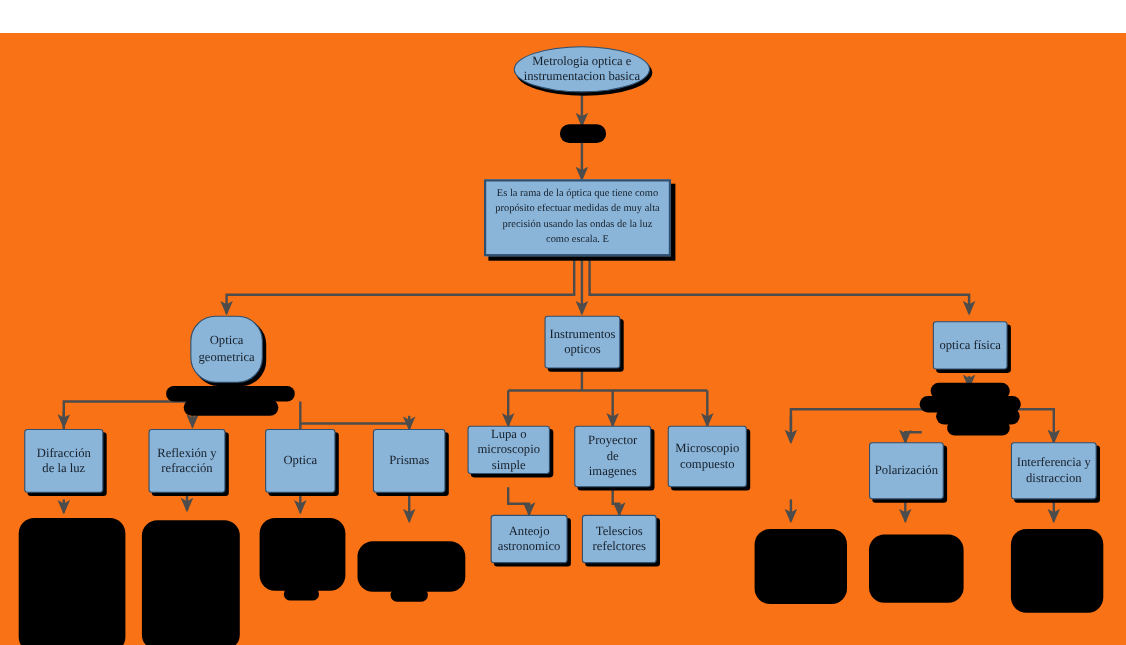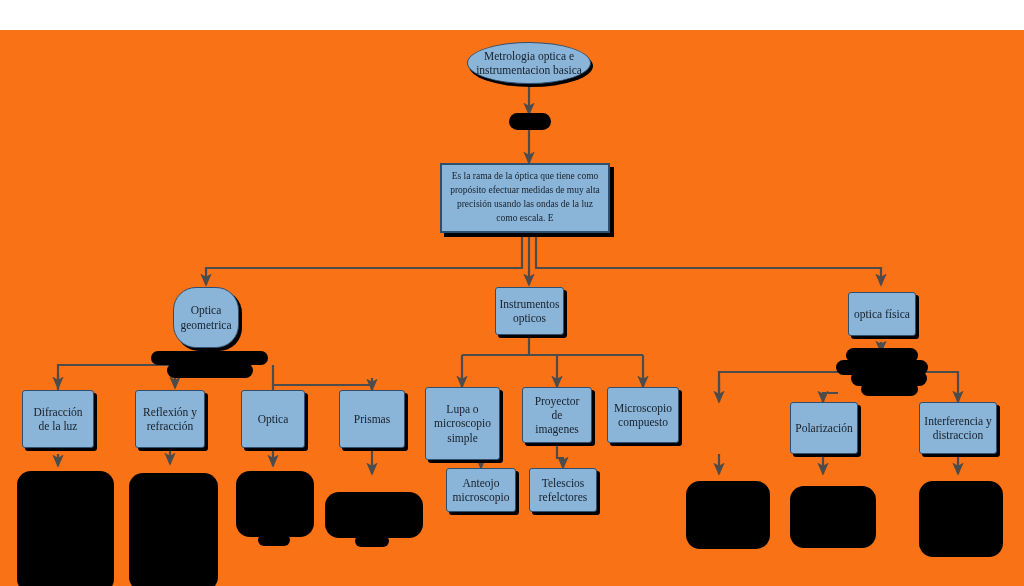--- a/index.html
+++ b/index.html
@@ -140,33 +140,33 @@
   <div class="node rounded" style="left:22px; top:360px; width:72px; height:58px;">Difracción
 de la luz</div>
 
   <div class="node rounded" style="left:135px; top:360px; width:70px; height:58px;">Reflexión y
 refracción</div>
 
   <div class="node rounded" style="left:241px; top:360px; width:64px; height:58px;">Optica</div>
 
   <div class="node rounded" style="left:339px; top:360px; width:66px; height:58px;">Prismas</div>
 
-  <div class="node rounded" style="left:425px; top:357px; width:75px; height:73px;">Lupa o
+  <div class="node rounded" style="left:425px; top:357px; width:75px; height:44px;">Lupa o
 microscopio
 simple</div>
 
   <div class="node rounded" style="left:522px; top:357px; width:70px; height:56px;">Proyector
 de
 imagenes</div>
 
   <div class="node rounded" style="left:607px; top:357px; width:72px; height:56px;">Microscopio
 compuesto</div>
 
   <div class="node rounded" style="left:446px; top:438px; width:70px; height:44px;">Anteojo
-microscopio</div>
+astronomico</div>
 
   <div class="node rounded" style="left:529px; top:438px; width:68px; height:44px;">Telescios
 refelctores</div>
 
 
   <div class="node rounded" style="left:790px; top:372px; width:68px; height:52px;">Polarización</div>
 
   <div class="node rounded" style="left:919px; top:372px; width:78px; height:52px;">Interferencia y
 distraccion</div>
 

